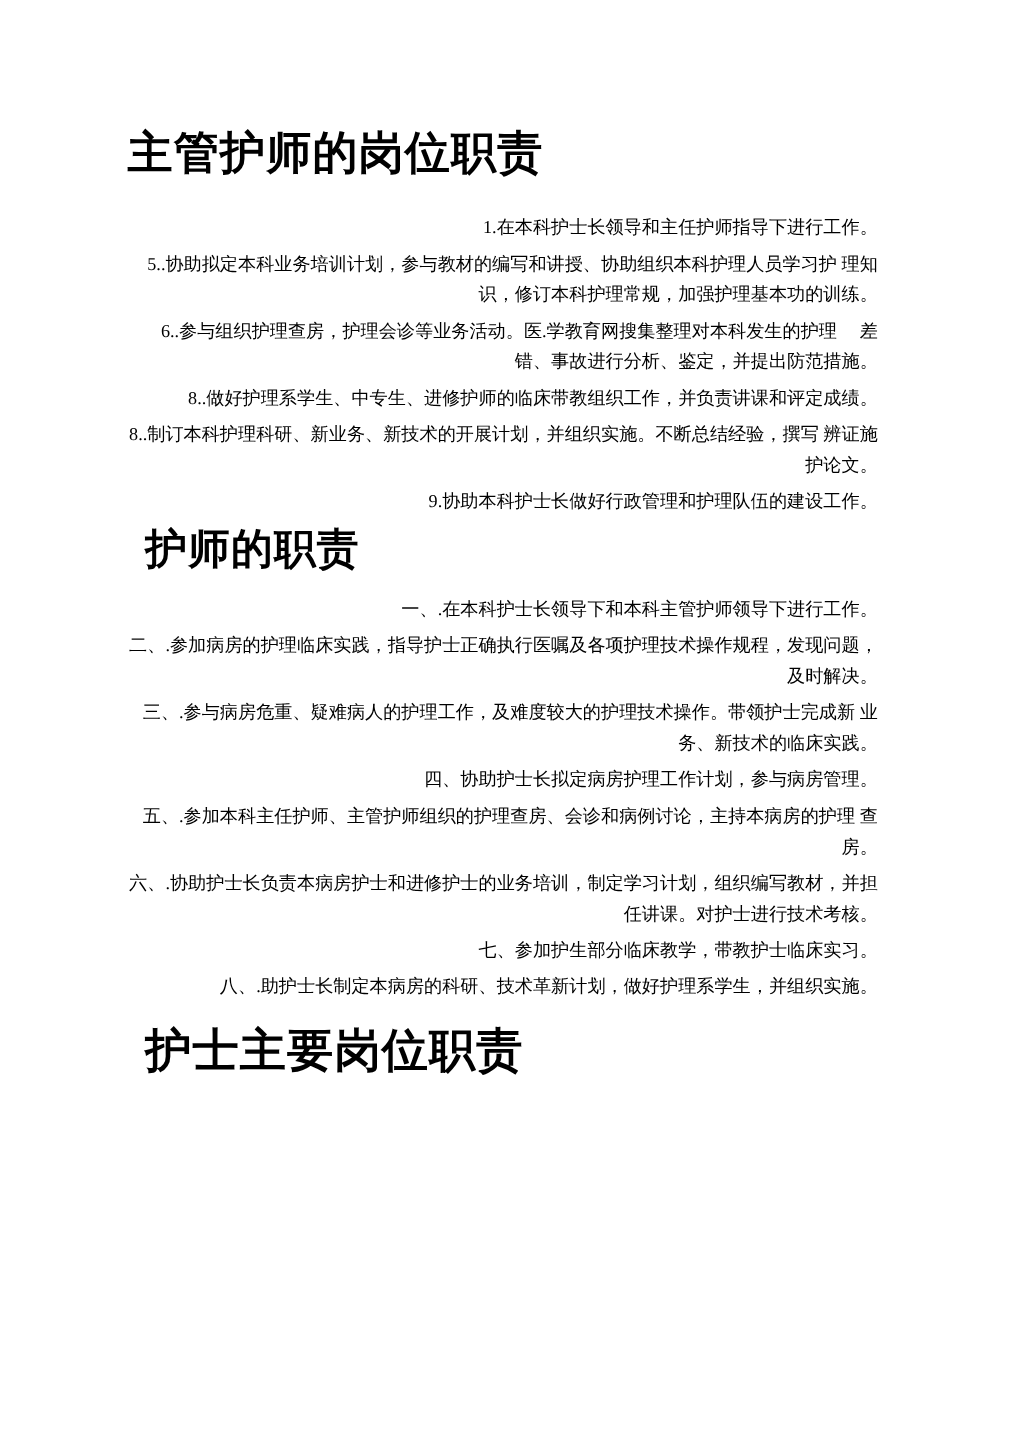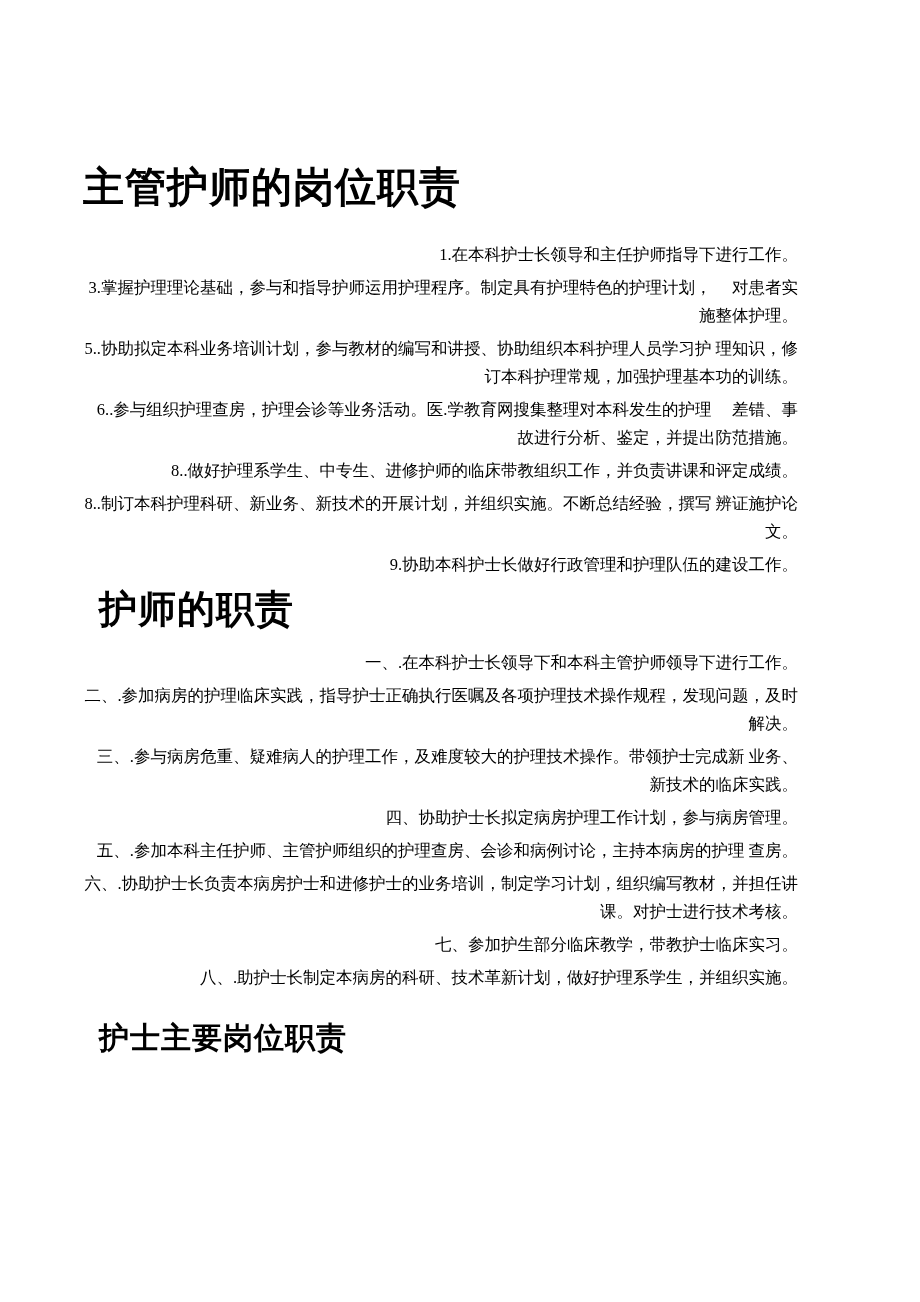--- a/index.html
+++ b/index.html
@@ -13,40 +13,39 @@
   }
   .page {
     position: relative;
     width: 920px;
     height: 1302px;
     background: #ffffff;
   }
   .content {
     box-sizing: border-box;
     width: 920px;
-    padding: 112px 122px 0 83px;
-    margin-top: 48px;
+    padding: 112px 122px 0 116px;
   }
   .sec-title-main {
     font-size: 41px;
     line-height: 55px;
     font-weight: 700;
     margin: 0 0 26px 0;
     letter-spacing: 1px;
   }
   .sec-title-2 {
     font-size: 38px;
     line-height: 51px;
     font-weight: 700;
     margin: 0 0 14px 0;
     padding-left: 16px;
     letter-spacing: 1px;
   }
   .sec-title-3 {
-    font-size: 30px;
+    font-size: 42px;
     line-height: 55px;
     font-weight: 700;
     margin: 18px 0 0 0;
     padding-left: 16px;
     letter-spacing: 1px;
   }
   .duty {
     font-size: 16.5px;
     line-height: 28px;
     margin: 0 0 5px 0;
@@ -56,21 +55,20 @@
 </style>
 </head>
 <body>
 
 <div class="page">
   <div class="content">
 
     <h1 class="sec-title-main">主管护师的岗位职责</h1>
 
     <p class="duty">1.在本科护士长领导和主任护师指导下进行工作。</p>
-    <p class="duty">3.掌握护理理论基础，参与和指导护师运用护理程序。制定具有护理特色的护理计划，　 对患者实施整体护理。</p>
     <p class="duty">5..协助拟定本科业务培训计划，参与教材的编写和讲授、协助组织本科护理人员学习护 理知识，修订本科护理常规，加强护理基本功的训练。</p>
     <p class="duty">6..参与组织护理查房，护理会诊等业务活动。医.学教育网搜集整理对本科发生的护理　 差错、事故进行分析、鉴定，并提出防范措施。</p>
     <p class="duty">8..做好护理系学生、中专生、进修护师的临床带教组织工作，并负责讲课和评定成绩。</p>
     <p class="duty">8..制订本科护理科研、新业务、新技术的开展计划，并组织实施。不断总结经验，撰写 辨证施护论文。</p>
     <p class="duty">9.协助本科护士长做好行政管理和护理队伍的建设工作。</p>
 
     <h2 class="sec-title-2">护师的职责</h2>
 
     <p class="duty">一、.在本科护士长领导下和本科主管护师领导下进行工作。</p>
     <p class="duty">二、.参加病房的护理临床实践，指导护士正确执行医嘱及各项护理技术操作规程，发现问题，及时解决。</p>

